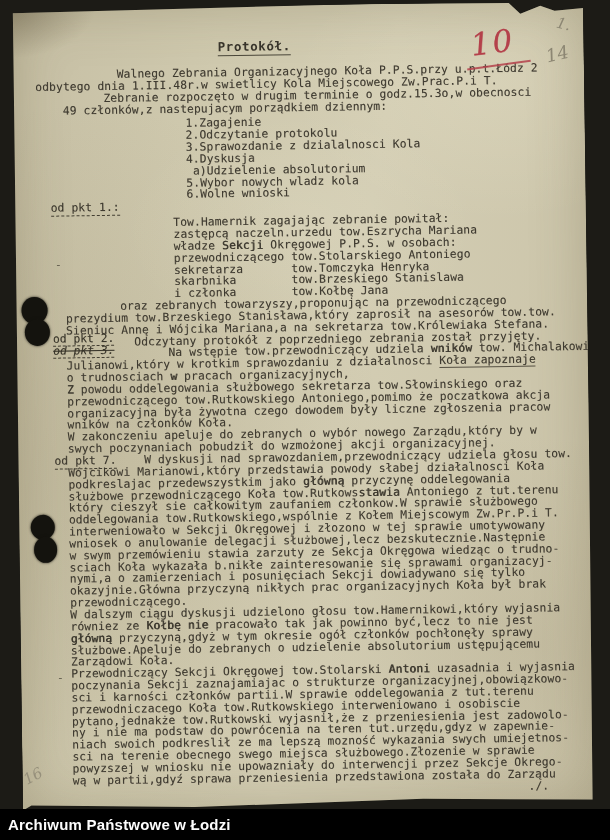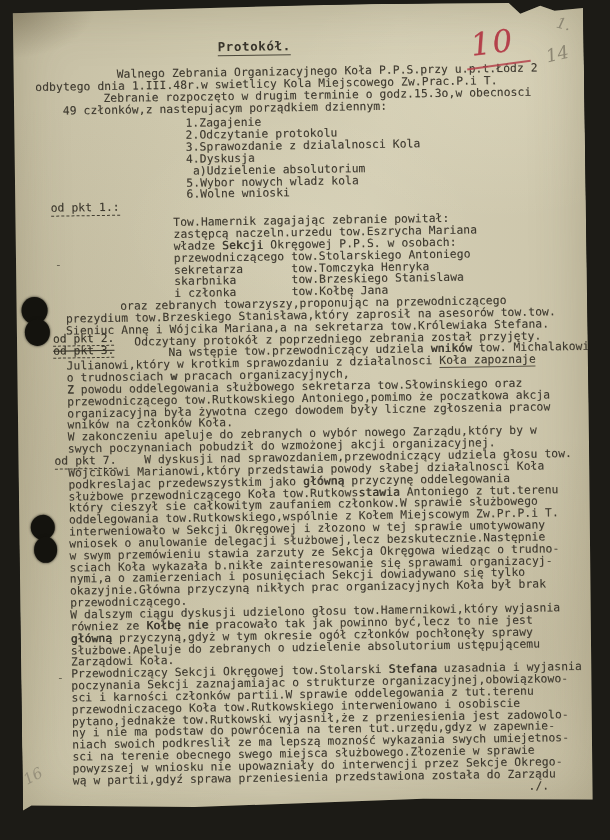--- a/index.html
+++ b/index.html
@@ -39,21 +39,21 @@
   .line .b{font-weight:normal;text-shadow:0.6px 0 rgba(40,37,30,0.8);}
   .line .u{border-bottom:1.2px solid rgba(55,50,40,0.8);}
   .line .lbl{border-bottom:1.4px dashed rgba(52,48,38,0.9);padding-bottom:0.5px;}
   
   .overlay{position:absolute;white-space:pre;}
   .mlabel{
     font-size:11.3px;line-height:11.85px;color:rgba(52,48,38,0.95);
     border-bottom:1.4px dashed rgba(52,48,38,0.9);
     text-shadow:0.3px 0.2px 0.4px rgba(56,52,42,0.35);
   }
-  .mlabel.strike{text-decoration:line-through;}
+  .mlabel.strike{text-decoration:line-through;font-style:italic;}
   .mdash{font-size:11.3px;color:rgba(56,52,42,0.85);}
   .red-num{
     font-family:"DejaVu Serif","Liberation Serif",serif;font-style:italic;
     font-size:31px;color:#b4414b;transform:rotate(-6deg);letter-spacing:2px;
     text-shadow:0.4px 0.3px 0.5px rgba(180,65,75,0.5);
   }
   .red-underline{width:64px;height:0;border-top:2.6px solid rgba(180,65,75,0.85);transform:rotate(-7deg);}
   .pencil{
     font-family:"DejaVu Serif","Liberation Serif",serif;font-style:italic;
     color:#8c8673;
@@ -123,21 +123,21 @@
         <div class="line" style="margin-left: 27.2px;"><span>w swym przemówieniu stawia zarzuty ze Sekcja Okręgowa wiedząc o trudno-</span></div>
         <div class="line" style="margin-left: 27.2px;"><span>sciach Koła wykazała b.nikłe zainteresowanie się sprawami organizacyj-</span></div>
         <div class="line" style="margin-left: 27.2px;"><span>nymi,a o zamierzeniach i posunięciach Sekcji dowiadywano się tylko</span></div>
         <div class="line" style="margin-left: 27.2px;"><span>okazyjnie.Główna przyczyną nikłych prac organizacyjnych Koła był brak</span></div>
         <div class="line" style="margin-left: 27.2px;"><span>przewodniczącego.</span></div>
         <div class="line" style="margin-left: 27.2px;"><span>W dalszym ciągu dyskusji udzielono głosu tow.Hamernikowi,który wyjasnia</span></div>
         <div class="line" style="margin-left: 27.2px;"><span>równiez ze </span><span class="b">Kołbę nie</span><span> pracowało tak jak powinno być,lecz to nie jest</span></div>
         <div class="line" style="margin-left: 27.2px;"><span class="b">główną</span><span> przyczyną,gdyż w tym okresie ogół członków pochłonęły sprawy</span></div>
         <div class="line" style="margin-left: 27.2px;"><span>służbowe.Apeluje do zebranych o udzielenie absolutorium ustępującemu</span></div>
         <div class="line" style="margin-left: 27.2px;"><span>Zarządowi Koła.</span></div>
-        <div class="line" style="margin-left: 27.2px;"><span>Przewodniczący Sekcji Okręgowej tow.Stolarski </span><span class="b">Stefana</span><span> uzasadnia i wyjasnia</span></div>
+        <div class="line" style="margin-left: 27.2px;"><span>Przewodniczący Sekcji Okręgowej tow.Stolarski </span><span class="b">Antoni</span><span> uzasadnia i wyjasnia</span></div>
         <div class="line" style="margin-left: 27.2px;"><span>poczynania Sekcji zaznajamiajac o strukturze organizacyjnej,obowiązkowo-</span></div>
         <div class="line" style="margin-left: 27.2px;"><span>sci i karności członków partii.W sprawie oddelegowania z tut.terenu</span></div>
         <div class="line" style="margin-left: 27.2px;"><span>przewodniczacego Koła tow.Rutkowskiego interweniowano i osobiscie</span></div>
         <div class="line" style="margin-left: 27.2px;"><span>pytano,jednakże tow.Rutkowski wyjasnił,że z przeniesienia jest zadowolo-</span></div>
         <div class="line" style="margin-left: 27.2px;"><span>ny i nie ma podstaw do powrócenia na teren tut.urzędu,gdyz w zapewnie-</span></div>
         <div class="line" style="margin-left: 27.2px;"><span>niach swoich podkreslił ze ma lepszą mozność wykazania swych umiejetnos-</span></div>
         <div class="line" style="margin-left: 27.2px;"><span>sci na terenie obecnego swego miejsca służbowego.Złozenie w sprawie</span></div>
         <div class="line" style="margin-left: 27.2px;"><span>powyzszej w wniosku nie upowazniały do interwencji przez Sekcje Okrego-</span></div>
         <div class="line" style="margin-left: 27.2px;"><span>wą w partii,gdyź sprawa przeniesienia przedstawiona została do Zarządu</span></div>
         <div class="line" style="margin-left: 482.8px;"><span>./.</span></div>
@@ -150,13 +150,16 @@
       <div class="overlay red-num" style="left: 459px; top: 22px;">10</div>
       <div class="overlay red-underline" style="left: 455px; top: 62px;"></div>
       <div class="overlay pencil p1" style="left: 545px; top: 14px;">1.</div>
       <div class="overlay pencil p14" style="left: 534px; top: 42px;">14</div>
       <div class="overlay pencil p16" style="left: 1px; top: 758px;">16</div>
       <div class="hole" style="left: 6px; top: 288px; width: 26px; height: 27px;"></div>
       <div class="hole" style="left: 9px; top: 310px; width: 25px; height: 27px;"></div>
       <div class="hole" style="left: 12px; top: 506px; width: 24px; height: 25px;"></div>
       <div class="hole" style="left: 15px; top: 528px; width: 23px; height: 26px;"></div>
     </div>
+  <div id="archive-bar">
+    <span id="archive-label">Archiwum Państwowe w Łodzi</span>
+  </div>
 </div>
 
 </body></html>

